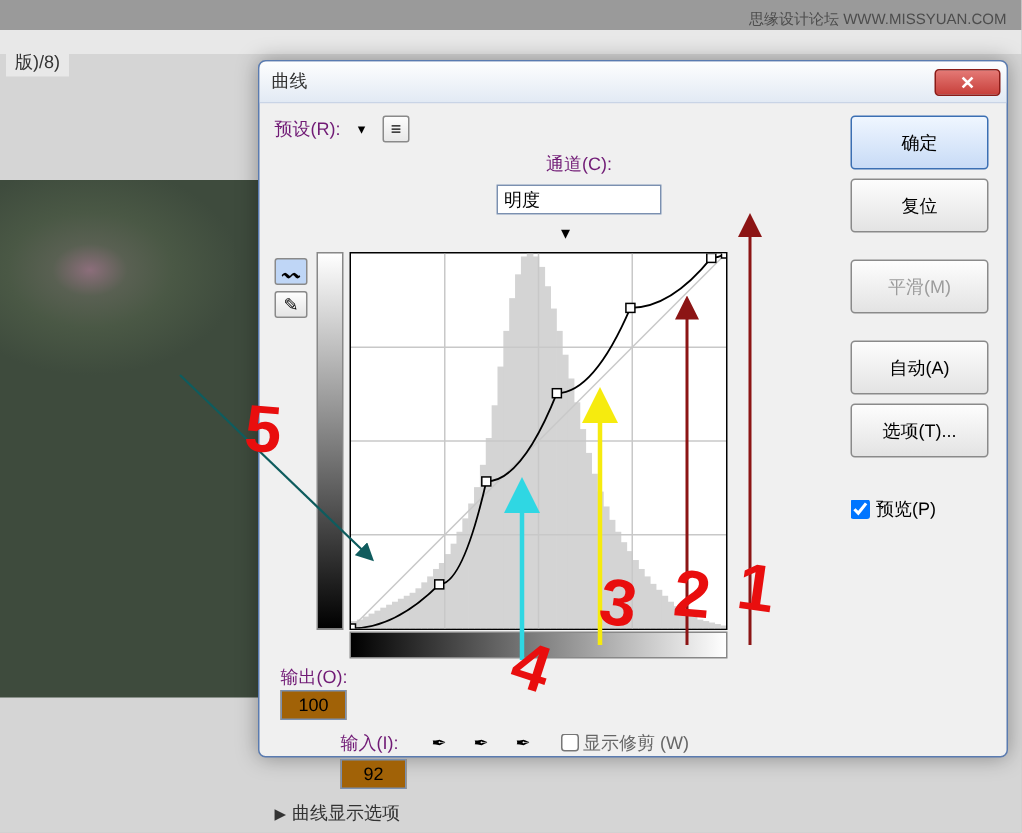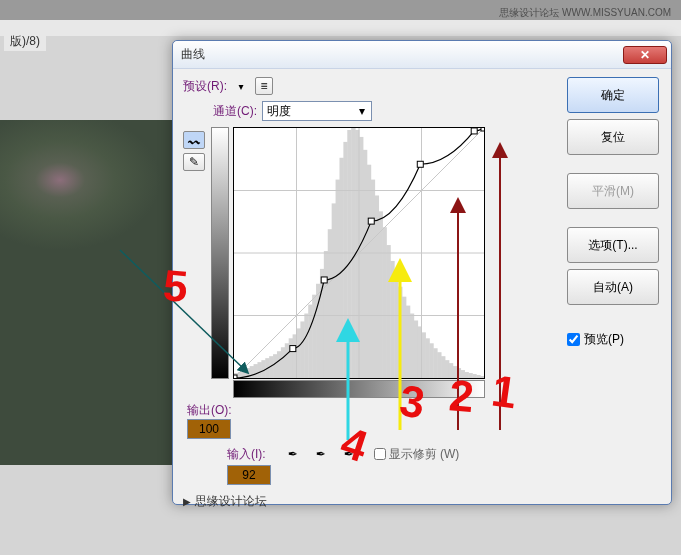--- a/index.html
+++ b/index.html
@@ -266,21 +266,21 @@
     <div class="left">
 
       <div class="row">
         <label class="fld">预设(R):</label>
         <span class="menu-icon" style="border:0;background:none;">▾</span>
         <div class="menu-icon">
           <span>≡</span>
         </div>
       </div>
 
-      <div class="row" style="padding-left:30px;">
+      <div class="row" style="padding-left:30px;flex-direction:column;">
         <label class="fld">通道(C):</label>
         <input class="combo channel-combo" value="明度" style="">
         <span style="margin-left:-18px;">▾</span>
       </div>
 
       <div class="curve-area">
         <div class="curve-toolbar">
           <div class="tool-btn sel">
               <span>〰</span>
             </div>
@@ -411,41 +411,41 @@
           <input type="checkbox" style="">
           <span>显示修剪 (W)</span>
         </label>
       </div>
       <div class="io-row" style="margin-left:44px;margin-top:0;">
         <input class="numfield" value="92" style="">
       </div>
 
       <div class="disclosure">
         <span class="tri">▶</span>
-        <span>思缘设计论坛</span>
+        <span>曲线显示选项</span>
       </div>
     </div>
 
     <div class="right">
       <div class="btn primary">
           <span>确定</span>
         </div>
       <div class="btn">
           <span>复位</span>
         </div>
       <div style="height:6px;"></div>
       <div class="btn disabled">
           <span>平滑(M)</span>
         </div>
       <div style="height:6px;"></div>
       <div class="btn">
+          <span>自动(A)</span>
+        </div>
+      <div class="btn">
           <span>选项(T)...</span>
-        </div>
-      <div class="btn">
-          <span>自动(A)</span>
         </div>
       <label class="chk-preview">
         <input type="checkbox" checked="" style="">
         <span>预览(P)</span>
       </label>
     </div>
   </div>
 </div>
 
 <svg class="anno-svg">

